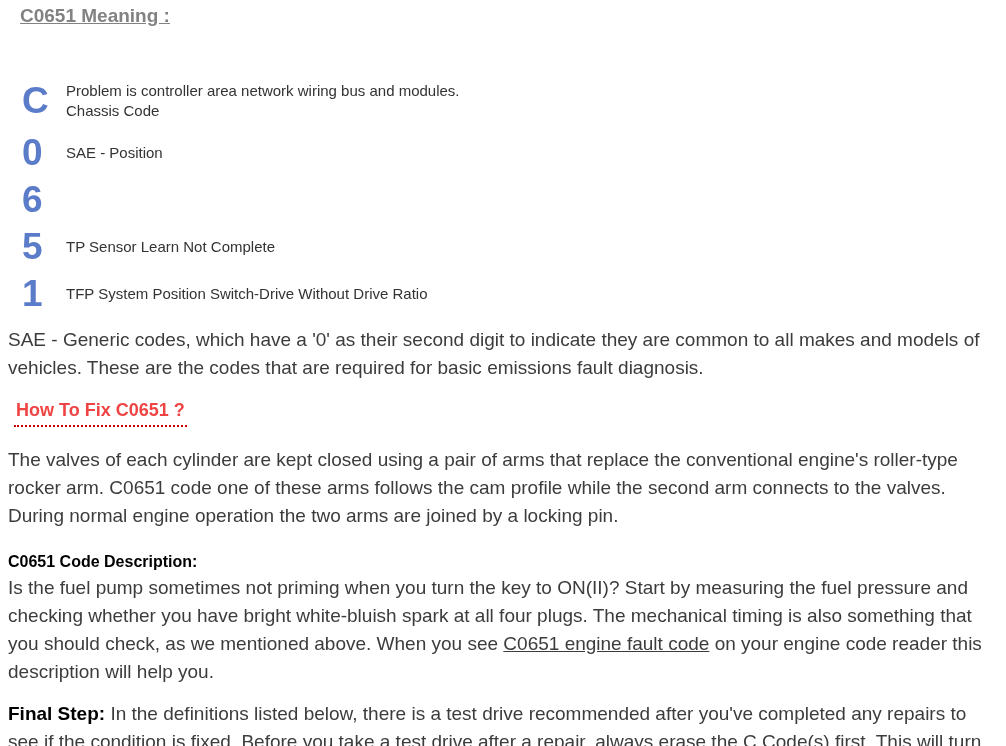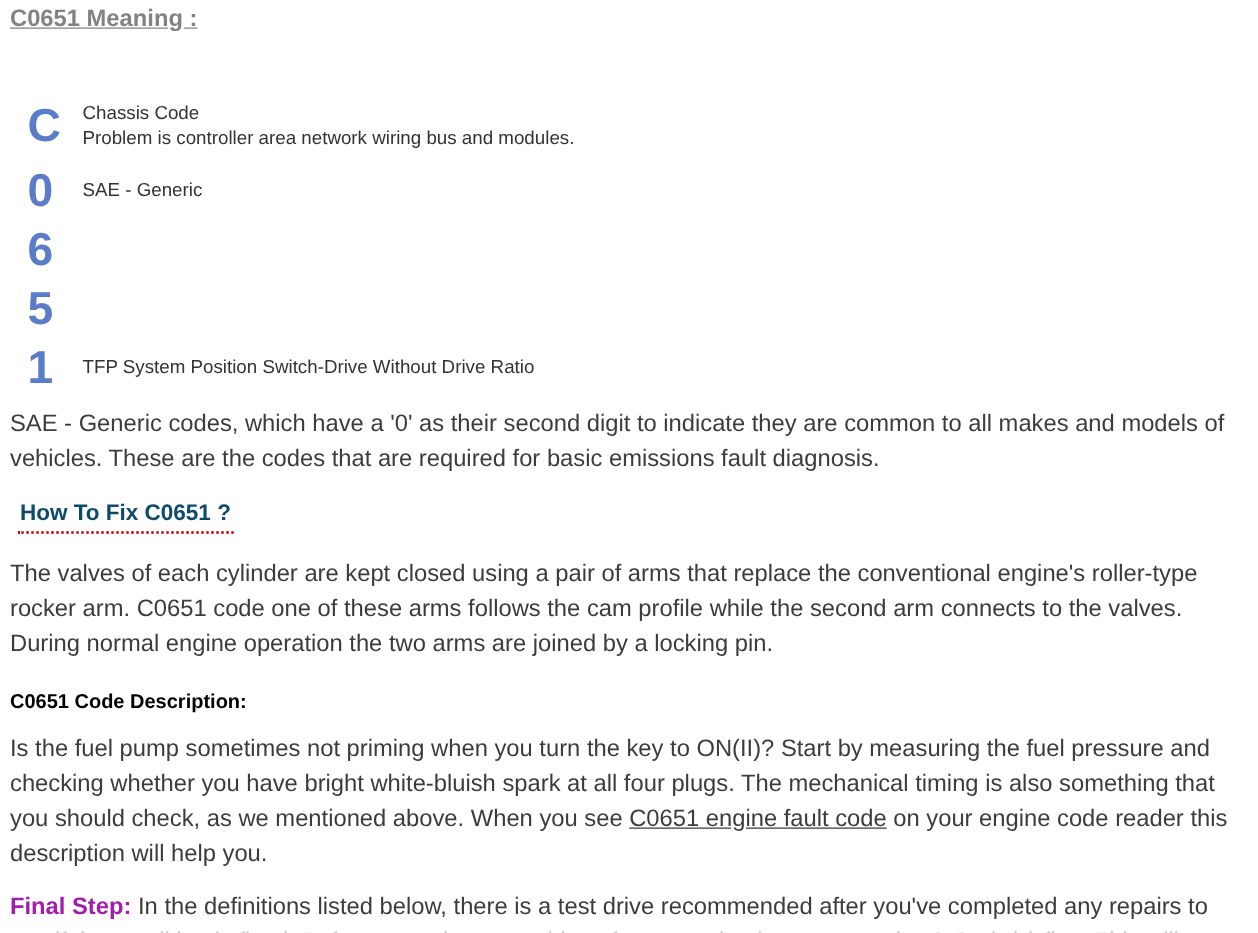--- a/index.html
+++ b/index.html
@@ -11,21 +11,21 @@
   .page {
     width: 1006px;
     height: 746px;
     overflow: hidden;
     background: #ffffff;
     box-sizing: border-box;
     padding: 0 8px;
   }
   .page-title {
     display: inline-block;
-    margin: 5px 0 0 0;
+    margin: 5px 0 0 12px;
     font-size: 19px;
     font-weight: bold;
     color: #828282;
     text-decoration: underline;
   }
   .breakdown {
     margin-top: 54px;
   }
   .bd-row {
     display: flex;
@@ -52,74 +52,78 @@
     color: #3c3c3c;
     margin: 0 0 14px 0;
   }
   .howtofix-wrap {
     margin: 18px 0 19px 6px;
   }
   .howtofix-link {
     display: inline-block;
     font-size: 18px;
     font-weight: bold;
-    color: #0c4a6e;
+    color: #ef4444;
     text-decoration: none;
     border-bottom: 2px dotted #cc0000;
     padding: 0 2px 4px 2px;
     cursor: pointer;
   }
   .desc-heading {
     font-size: 16px;
     font-weight: bold;
     color: #000000;
-    margin: 22px 0 14px 0;
+    margin: 22px 0 2px 0;
     line-height: 20px;
   }
   .inline-link {
     color: #3c3c3c;
     text-decoration: underline;
     cursor: pointer;
   }
   .final-label {
     font-weight: bold;
-    color: #a21caf;
+    color: #000000;
   }
 </style>
 </head>
 <body>
 
 <div class="page">
 
   <h1 class="page-title">C0651 Meaning :</h1>
 
   <div class="breakdown">
 
     <div class="bd-row">
       <div class="bd-digit">C</div>
       <div class="bd-text">
+        <div>Problem is controller area network wiring bus and modules.</div>
         <div>Chassis Code</div>
-        <div>Problem is controller area network wiring bus and modules.</div>
       </div>
     </div>
 
     <div class="bd-row">
       <div class="bd-digit">0</div>
       <div class="bd-text">
-        <div>SAE - Generic</div>
+        <div>SAE - Position</div>
         <div></div>
       </div>
     </div>
 
     <div class="bd-row">
       <div class="bd-digit">6</div>
     </div>
 
     <div class="bd-row">
       <div class="bd-digit">5</div>
+      <div class="bd-text">
+        <div>TP Sensor Learn Not Complete</div>
+        <div></div>
+      </div>
     </div>
 
     <div class="bd-row">
       <div class="bd-digit">1</div>
       <div class="bd-text">
         <div>TFP System Position Switch-Drive Without Drive Ratio</div>
         <div></div>
       </div>
     </div>
 

